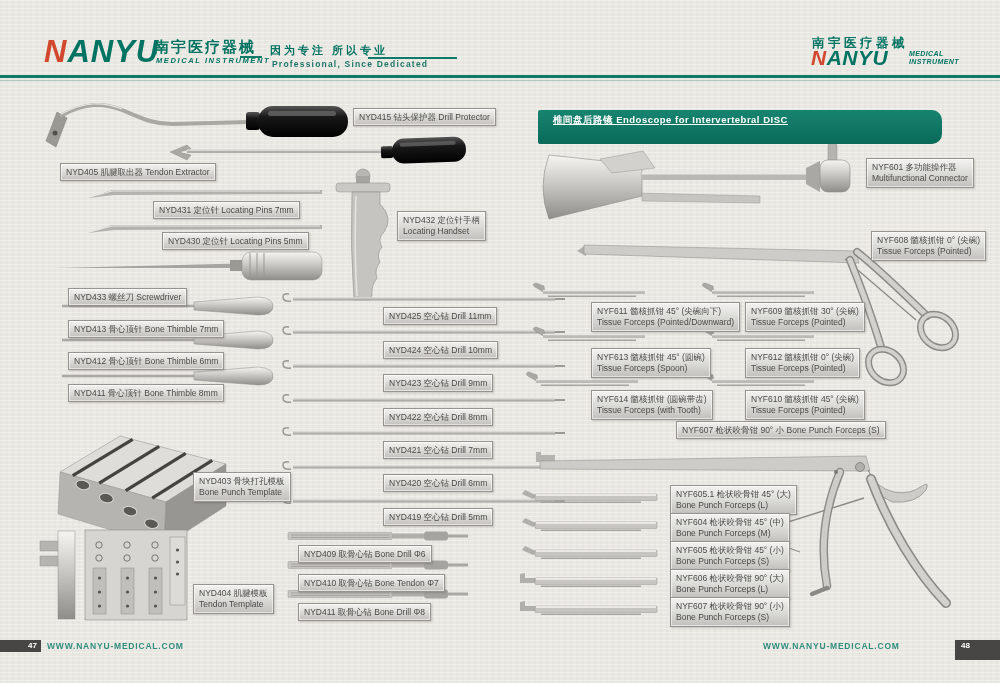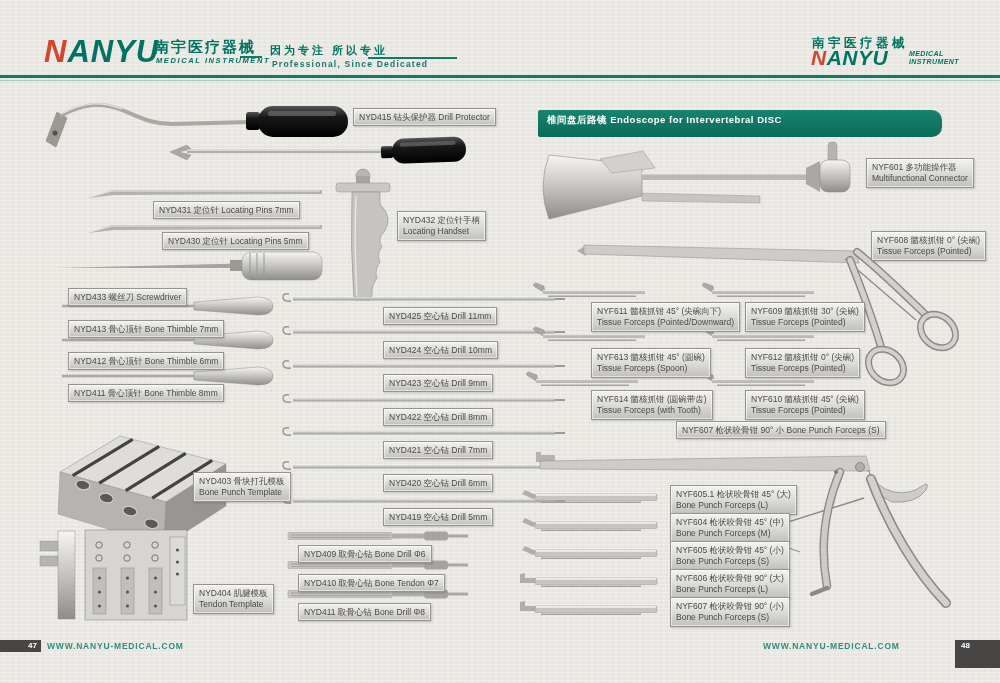--- a/index.html
+++ b/index.html
@@ -21,39 +21,39 @@
   .tag-cn{left:270px;top:43px;font-size:11px;font-weight:bold;color:#007362;letter-spacing:3px;}
   .tag-underline{left:368px;top:57px;width:89px;height:1.5px;background:#0e7a68;}
   .tag-en{left:272px;top:59px;font-size:8.5px;font-weight:bold;color:#1d7668;letter-spacing:1.2px;}
   .cnR{left:812px;top:35px;font-size:12.5px;font-weight:bold;color:#007362;letter-spacing:3.5px;}
   .nanyuR{left:811px;top:46px;font-style:italic;font-weight:800;font-size:21px;color:#007362;letter-spacing:.5px;}
   .subR{left:909px;top:50px;font-size:7px;font-weight:bold;font-style:italic;color:#007362;letter-spacing:.4px;line-height:8px;}
   .rule{left:0;top:75px;width:1000px;height:3px;background:#0e7a68;}
   .rule2{left:0;top:80px;width:1000px;height:1px;background:#0e7a68;opacity:.30;}
   
   .banner{
-    left:538px;top:110px;width:404px;height:27px;box-sizing:border-box;
+    left:538px;top:110px;width:404px;height:34px;box-sizing:border-box;
     background:linear-gradient(180deg,#17846f,#0a6a59);
     border-radius:2px 10px 10px 2px;color:#fff;font-size:9.5px;font-weight:bold;
-    line-height:19px;padding-left:9px;letter-spacing:.5px;white-space:nowrap;
+    line-height:19px;padding-left:15px;letter-spacing:.5px;white-space:nowrap;text-decoration:underline;
   }
   
   .lbl{
     position:absolute;white-space:nowrap;
     background:linear-gradient(180deg,#f3f2f0 0%,#dededa 45%,#c2c0bc 100%);
     border:1px solid #97948f;
     box-shadow:inset 0 0 0 1px rgba(255,255,255,.55),1px 1px 2px rgba(0,0,0,.18);
     font-size:8.5px;color:#4a4947;padding:2.5px 5px;line-height:1.35;margin-left:8px;
   }
   
   .bar-left{left:0;top:640px;width:41px;height:12px;box-sizing:border-box;background:#474645;color:#fff;
     font-size:8px;font-weight:bold;text-align:right;line-height:12px;padding-right:4px;}
   .url-left{left:47px;top:641px;font-size:8.5px;font-weight:bold;color:#2f8d7d;letter-spacing:.8px;}
   .url-right{left:763px;top:641px;font-size:8.5px;font-weight:bold;color:#2f8d7d;letter-spacing:.8px;}
-  .bar-right{left:955px;top:640px;width:45px;height:28px;box-sizing:border-box;background:#474645;color:#fff;
+  .bar-right{left:955px;top:640px;width:45px;height:20px;box-sizing:border-box;background:#474645;color:#fff;
     font-size:8px;font-weight:bold;text-align:left;line-height:12px;padding-left:6px;}
   svg.art{position:absolute;left:0;top:0;pointer-events:none;}
 </style>
 </head>
 <body>
 
 <div class="sheet">
 
   <svg class="art" width="1000" height="683" viewBox="0 0 1000 683" aria-hidden="true">
     <defs>
@@ -339,20 +339,21 @@
         <div>MEDICAL</div>
         <div>INSTRUMENT</div>
       </div>
     <div class="abs rule"></div>
     <div class="abs rule2"></div>
   </header>
 
   <div class="abs banner">椎间盘后路镜  Endoscope  for  Intervertebral  DISC</div>
 
   <div class="lbl" style="left:345px;top:108px">NYD415 钻头保护器 Drill Protector</div>
+  <div class="lbl" style="left:52px;top:163px">NYD405 肌腱取出器 Tendon Extractor</div>
   <div class="lbl" style="left:145px;top:201px">NYD431 定位针 Locating Pins  7mm</div>
   <div class="lbl" style="left:154px;top:232px">NYD430 定位针 Locating Pins  5mm</div>
   <div class="lbl" style="left:389px;top:211px">
       <div>NYD432 定位针手柄</div>
       <div>Locating Handset</div>
     </div>
   <div class="lbl" style="left:60px;top:288px">NYD433 螺丝刀 Screwdriver</div>
   <div class="lbl" style="left:60px;top:320px">NYD413 骨心顶针 Bone Thimble  7mm</div>
   <div class="lbl" style="left:60px;top:352px">NYD412 骨心顶针 Bone Thimble  6mm</div>
   <div class="lbl" style="left:60px;top:384px">NYD411 骨心顶针 Bone Thimble  8mm</div>

